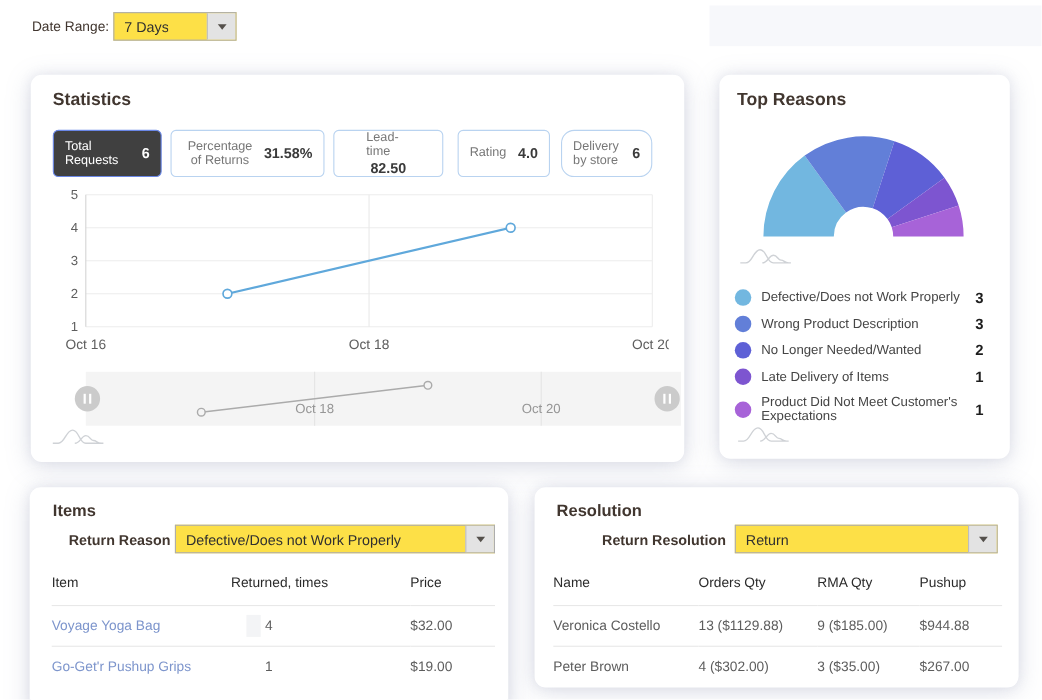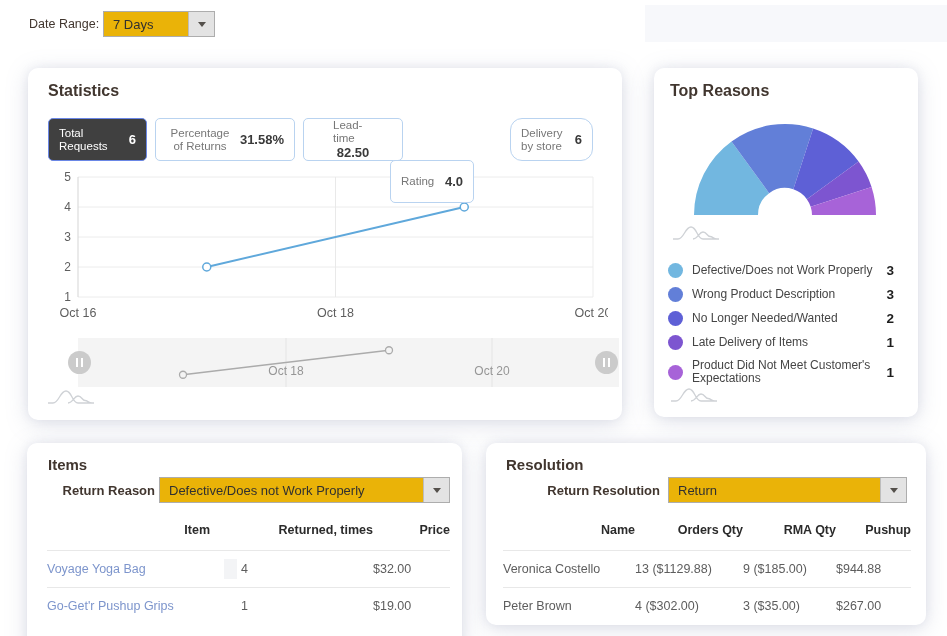--- a/index.html
+++ b/index.html
@@ -1,19 +1,19 @@
 <!DOCTYPE html>
 <html><head>
 <meta charset="utf-8">
 <style>
   *{margin:0;padding:0;box-sizing:border-box}
   body{width:947px;height:636px;position:relative;overflow:hidden;background:#ffffff;font-family:"Liberation Sans",sans-serif;}
   .bg-rect{position:absolute;left:645px;top:5px;width:302px;height:37px;background:#f7f8fb}
   .toolbar-label{position:absolute;left:29px;top:17px;font-size:12.5px;font-weight:normal;color:#41362f}
-  .select{position:absolute;background:#eab308;border:1px solid #adadad;font-size:13px;color:#303030;display:flex;align-items:center;padding-left:9px;cursor:pointer}
+  .select{position:absolute;background:#fde047;border:1px solid #adadad;font-size:13px;color:#303030;display:flex;align-items:center;padding-left:9px;cursor:pointer}
   .select .val{white-space:nowrap;overflow:hidden}
   .arrow-box{position:absolute;right:0;top:0;bottom:0;width:26px;background:#e3e3e3;border-left:1px solid #bdbdbd;display:flex;align-items:center;justify-content:center}
   .arrow-box::after{content:"";width:0;height:0;border:4px solid transparent;border-top:5px solid #54504b;margin-top:5px}
   #date-select{left:103px;top:11px;width:112px;height:26px}
   .card{position:absolute;background:#fff;border-radius:10px;box-shadow:0 0 10px rgba(130,140,170,.12),0 4px 22px rgba(130,140,170,.25)}
   .card-title{position:absolute;font-size:16px;font-weight:600;color:#41362f}
   .card-title.sm{font-size:15px}
   #stats-card{left:28px;top:68px;width:594px;height:352px}
   #reasons-card{left:654px;top:68px;width:264px;height:349px}
   #items-card{left:27px;top:443px;width:435px;height:212px}
@@ -23,21 +23,21 @@
   .stat-box .val{font-size:13px;font-weight:bold;color:#3a3a3a}
   .stat-box.selected{background:#404040;border-color:#6a87e6}
   .stat-box.selected .lbl,.stat-box.selected .val{color:#fff}
   .handle{position:absolute;width:23px;height:23px;border-radius:50%;background:#cbcbcb;cursor:ew-resize}
   .handle::before,.handle::after{content:"";position:absolute;top:7px;width:2px;height:9px;background:#fff}
   .handle::before{left:8px}
   .handle::after{left:13px}
   .filter-label{position:absolute;font-size:13px;font-weight:bold;color:#41362f;text-align:right}
   .tbl-wrap{position:absolute}
   table{border-collapse:collapse;table-layout:fixed;width:100%}
-  th{font-size:12.5px;color:#2b2b2b;text-align:right;font-weight:bold;padding:0 0 13px 0}
+  th{font-size:12.5px;color:#2b2b2b;text-align:left;font-weight:normal;padding:0 0 13px 0}
   td{font-size:12.5px;color:#5d5d5d;padding:11px 0;border-top:1px solid #e8e8e8}
   td.link{color:#7d95cc}
   td.returned{padding-left:31px;position:relative}
   .minibox{position:absolute;left:14px;top:50%;transform:translateY(-50%);width:13px;height:20px;background:#f3f4f6}
   .legend{position:absolute;left:14px;top:195px;width:226px}
   .legend-row{display:flex;align-items:center;margin-bottom:9px;cursor:pointer}
   .legend-dot{width:15px;height:15px;border-radius:50%;flex:0 0 15px;margin-right:9px}
   .legend-lbl{font-size:12px;color:#454545;line-height:13px;flex:1;padding-right:4px}
   .legend-val{font-size:13.5px;font-weight:bold;color:#1d1d1d;text-align:right;min-width:12px}
   svg{position:absolute;left:0;top:0}
@@ -97,21 +97,21 @@
         <span class="val">6</span>
       </div>
       <div class="stat-box" style="left: 127px; width: 140px; text-align: center;">
         <span class="lbl" style="width: 68px;">Percentage of Returns</span>
         <span class="val">31.58%</span>
       </div>
       <div class="stat-box" style="left: 275px; width: 100px; flex-direction: column;">
         <span class="lbl" style="width: 40px;">Lead-time</span>
         <span class="val">82.50</span>
       </div>
-      <div class="stat-box" style="left: 362px; width: 84px; margin-top: 42px;">
+      <div class="stat-box" style="left: 388px; width: 84px;">
         <span class="lbl" style="width: 46px;">Rating</span>
         <span class="val">4.0</span>
       </div>
       <div class="stat-box" style="left: 482px; width: 83px; border-radius: 12px;">
         <span class="lbl" style="width: 56px;">Delivery by store</span>
         <span class="val">6</span>
       </div>
     </div>
   <div class="handle" style="left:40px;top:283px"></div>
   <div class="handle" style="left:567px;top:283px"></div>

